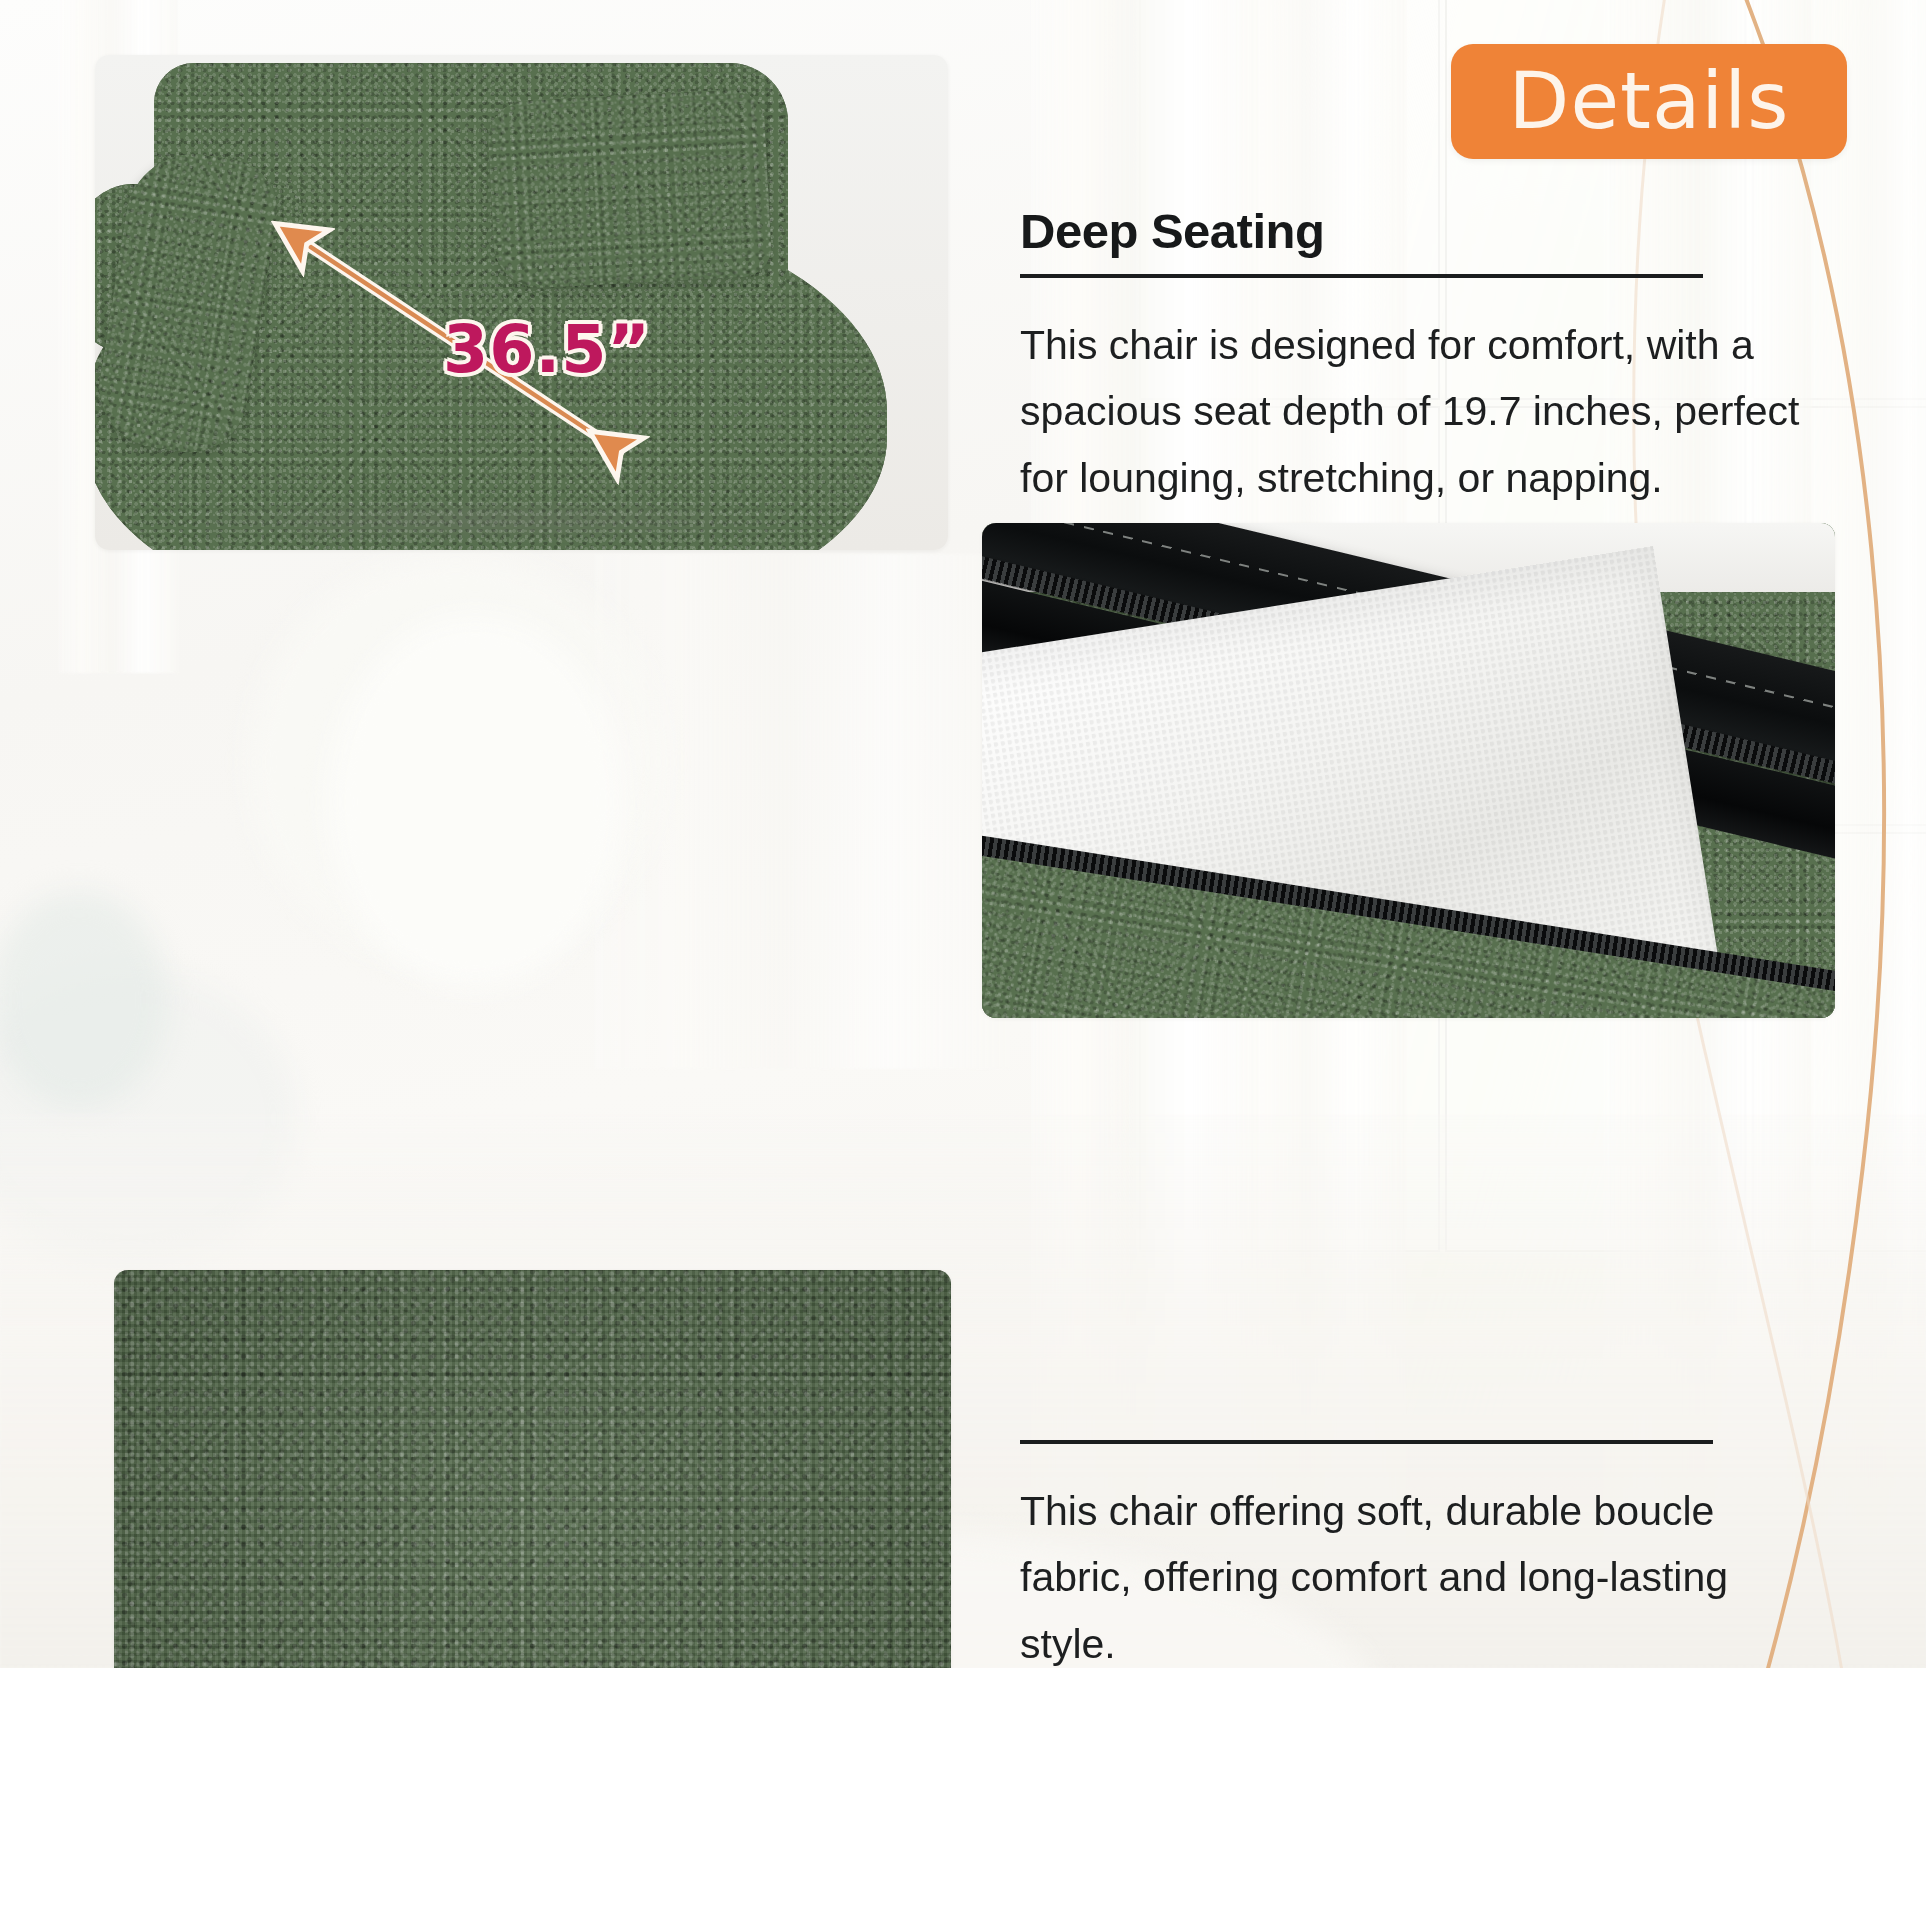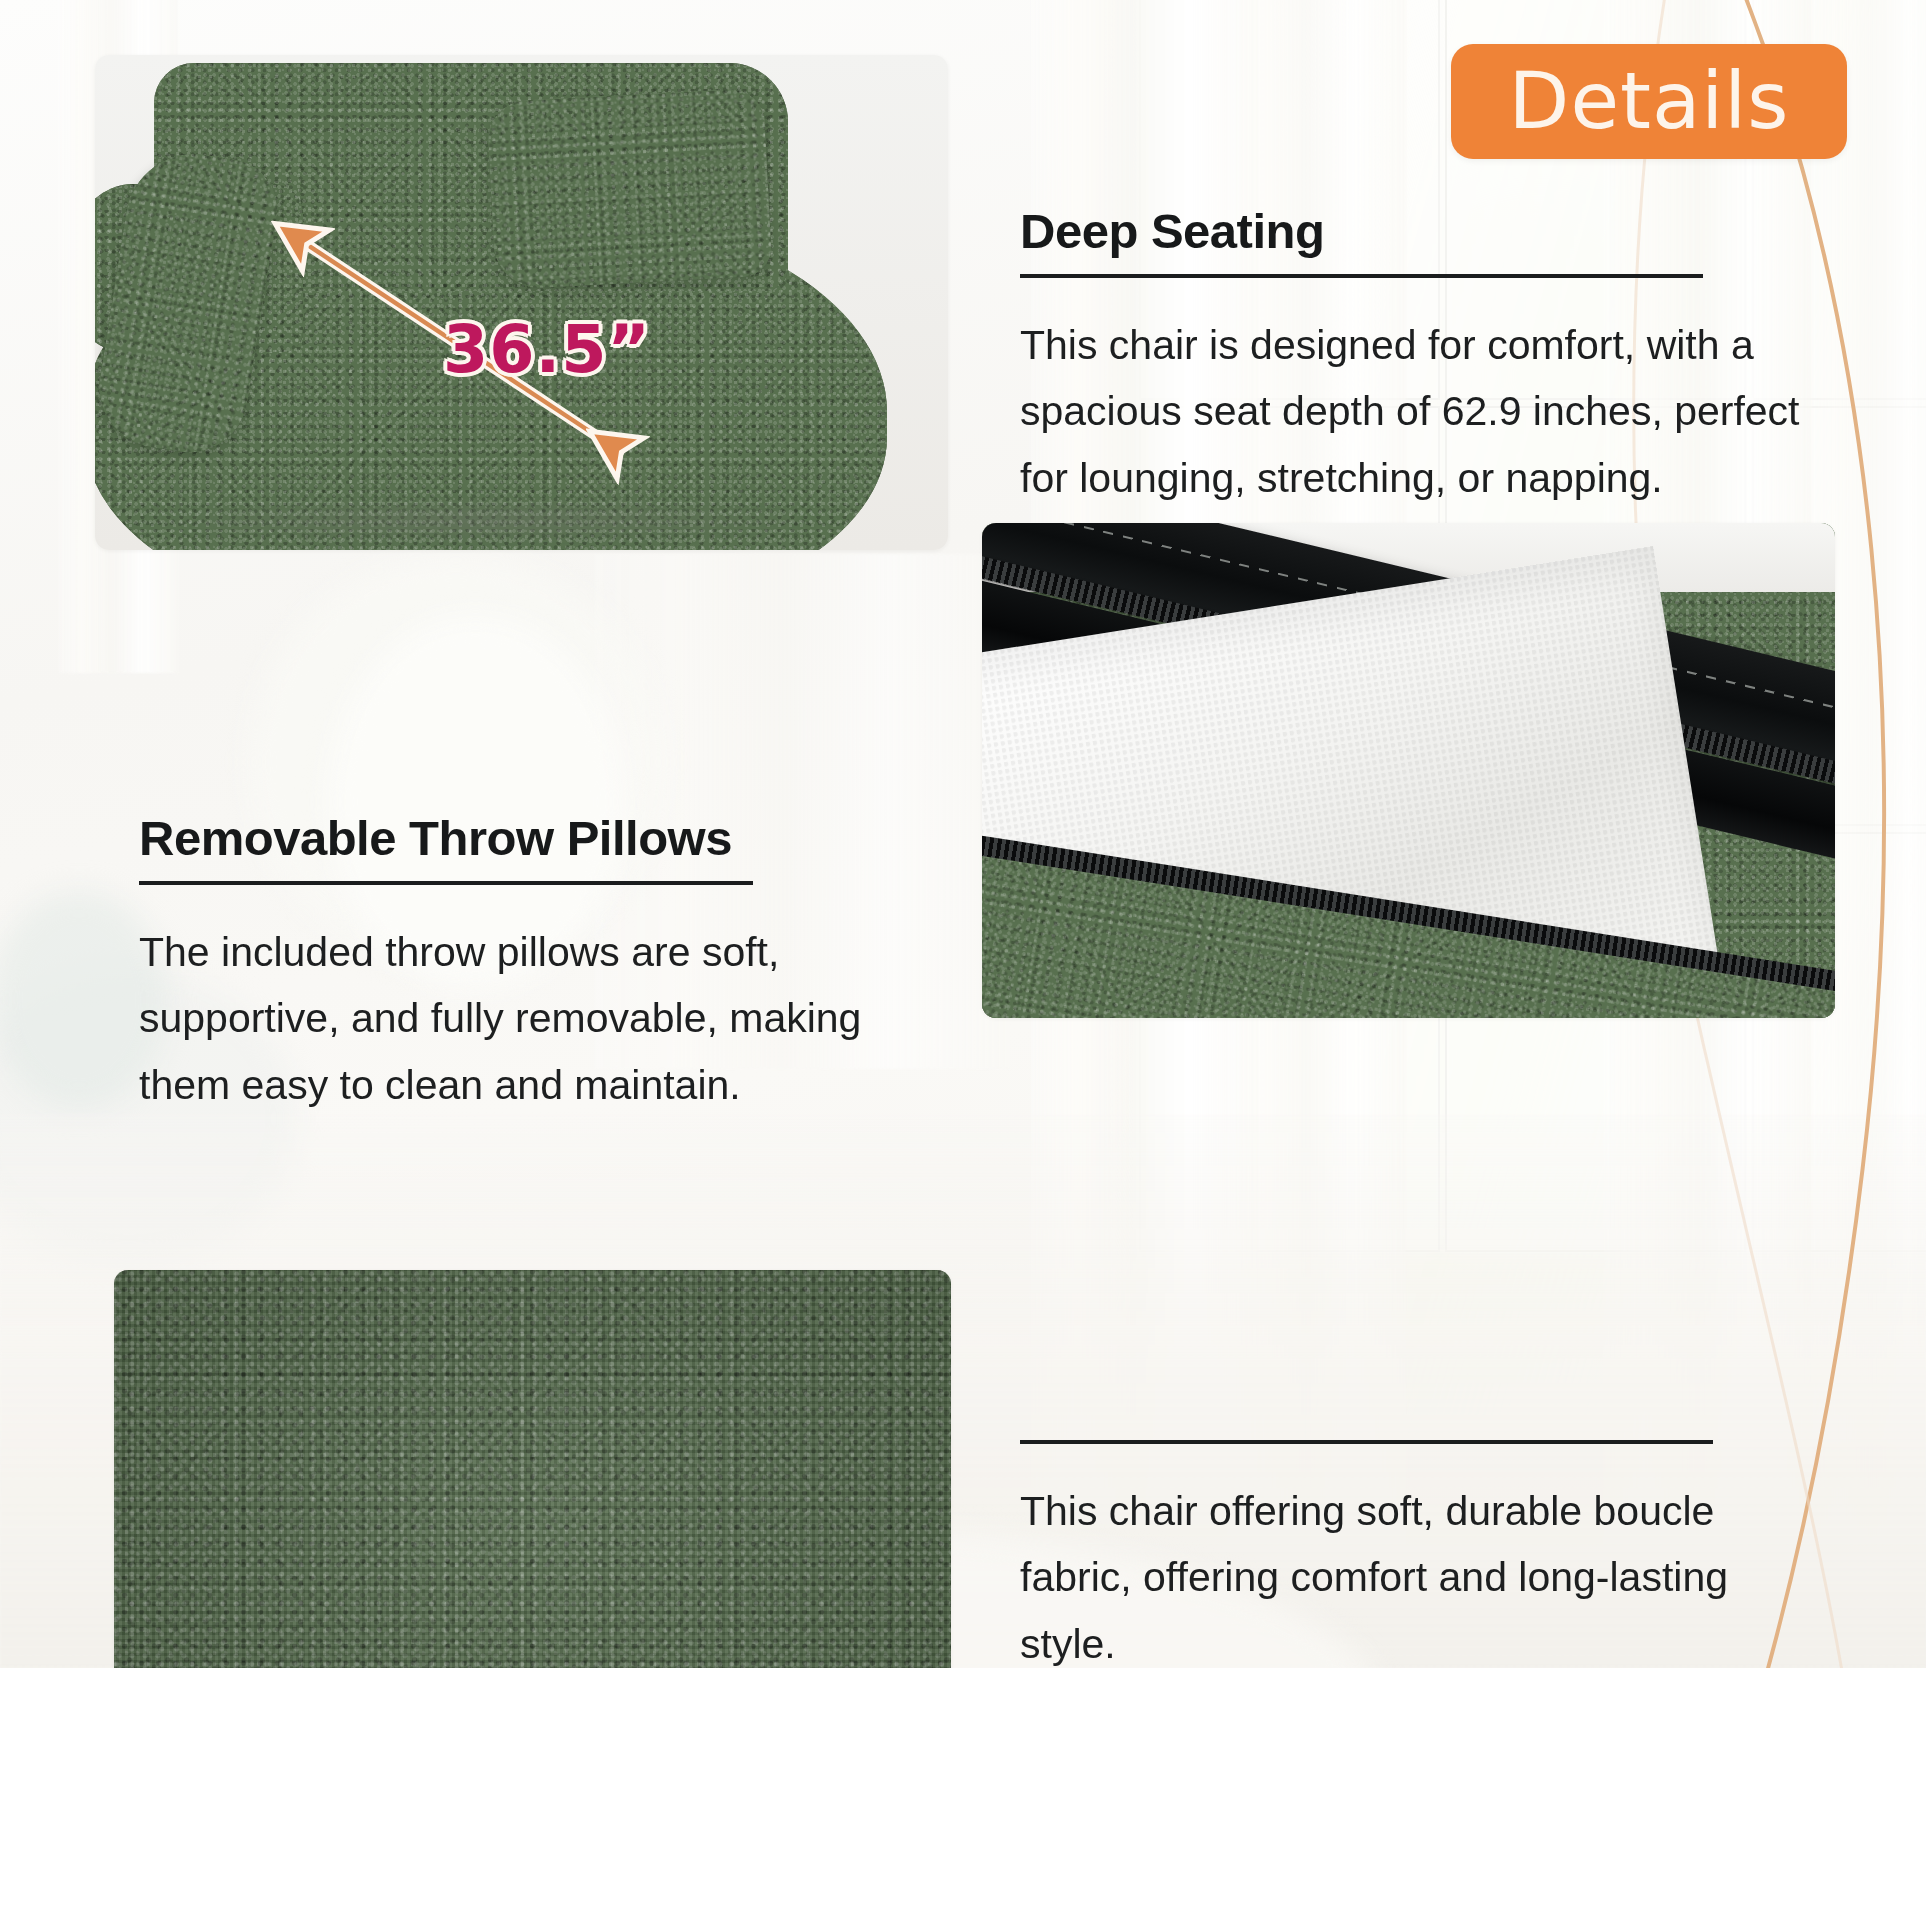--- a/index.html
+++ b/index.html
@@ -409,21 +409,21 @@
       <line x1="212" y1="190" x2="530" y2="400" stroke="#fdf6ee" stroke-width="11" stroke-linecap="round"></line>
       <line x1="212" y1="190" x2="530" y2="400" stroke="#d98a52" stroke-width="4.5" stroke-linecap="round" marker-start="url(#arrowUp)" marker-end="url(#arrowDn)"></line>
     </svg>
 
     <div class="measure-label">36.5”</div>
   </div>
 
   <div class="textblock" id="text-deep-seating">
     <div class="tb-title">Deep Seating</div>
     <div class="tb-rule"></div>
-    <div class="tb-body">This chair is designed for comfort, with a spacious seat depth of 62.9 inches, perfect for lounging, stretching, or napping.</div>
+    <div class="tb-body">This chair is designed for comfort, with a spacious seat depth of 19.7 inches, perfect for lounging, stretching, or napping.</div>
   </div>
 
   <div class="photo" id="photo-zipper">
     <div class="zp-green-top">
       <div class="boucle"></div>
     </div>
     <div class="zp-white-wall"></div>
 
     <div class="zp-tape"></div>
     <div class="zp-stitch"></div>
@@ -431,25 +431,20 @@
     <div class="zp-tape-2"></div>
 
     <div class="zp-inner-lining"></div>
 
     <div class="zp-bottom-green">
       <div class="boucle"></div>
     </div>
     <div class="zp-teeth-lower"></div>
   </div>
 
-  <div class="textblock" id="text-throw-pillows">
-    <div class="tb-title">Removable Throw Pillows</div>
-    <div class="tb-rule"></div>
-    <div class="tb-body">The included throw pillows are soft, supportive, and fully removable, making them easy to clean and maintain.</div>
-  </div>
 
   <div class="photo" id="photo-swatch">
     <div class="sw-fabric"></div>
     <div class="sw-texture"></div>
     <div class="sw-vignette"></div>
   </div>
 
   <div class="textblock" id="text-boucle-fabric">
     <div class="tb-rule"></div>
     <div class="tb-body">This chair offering soft, durable boucle fabric, offering comfort and long-lasting style.</div>

